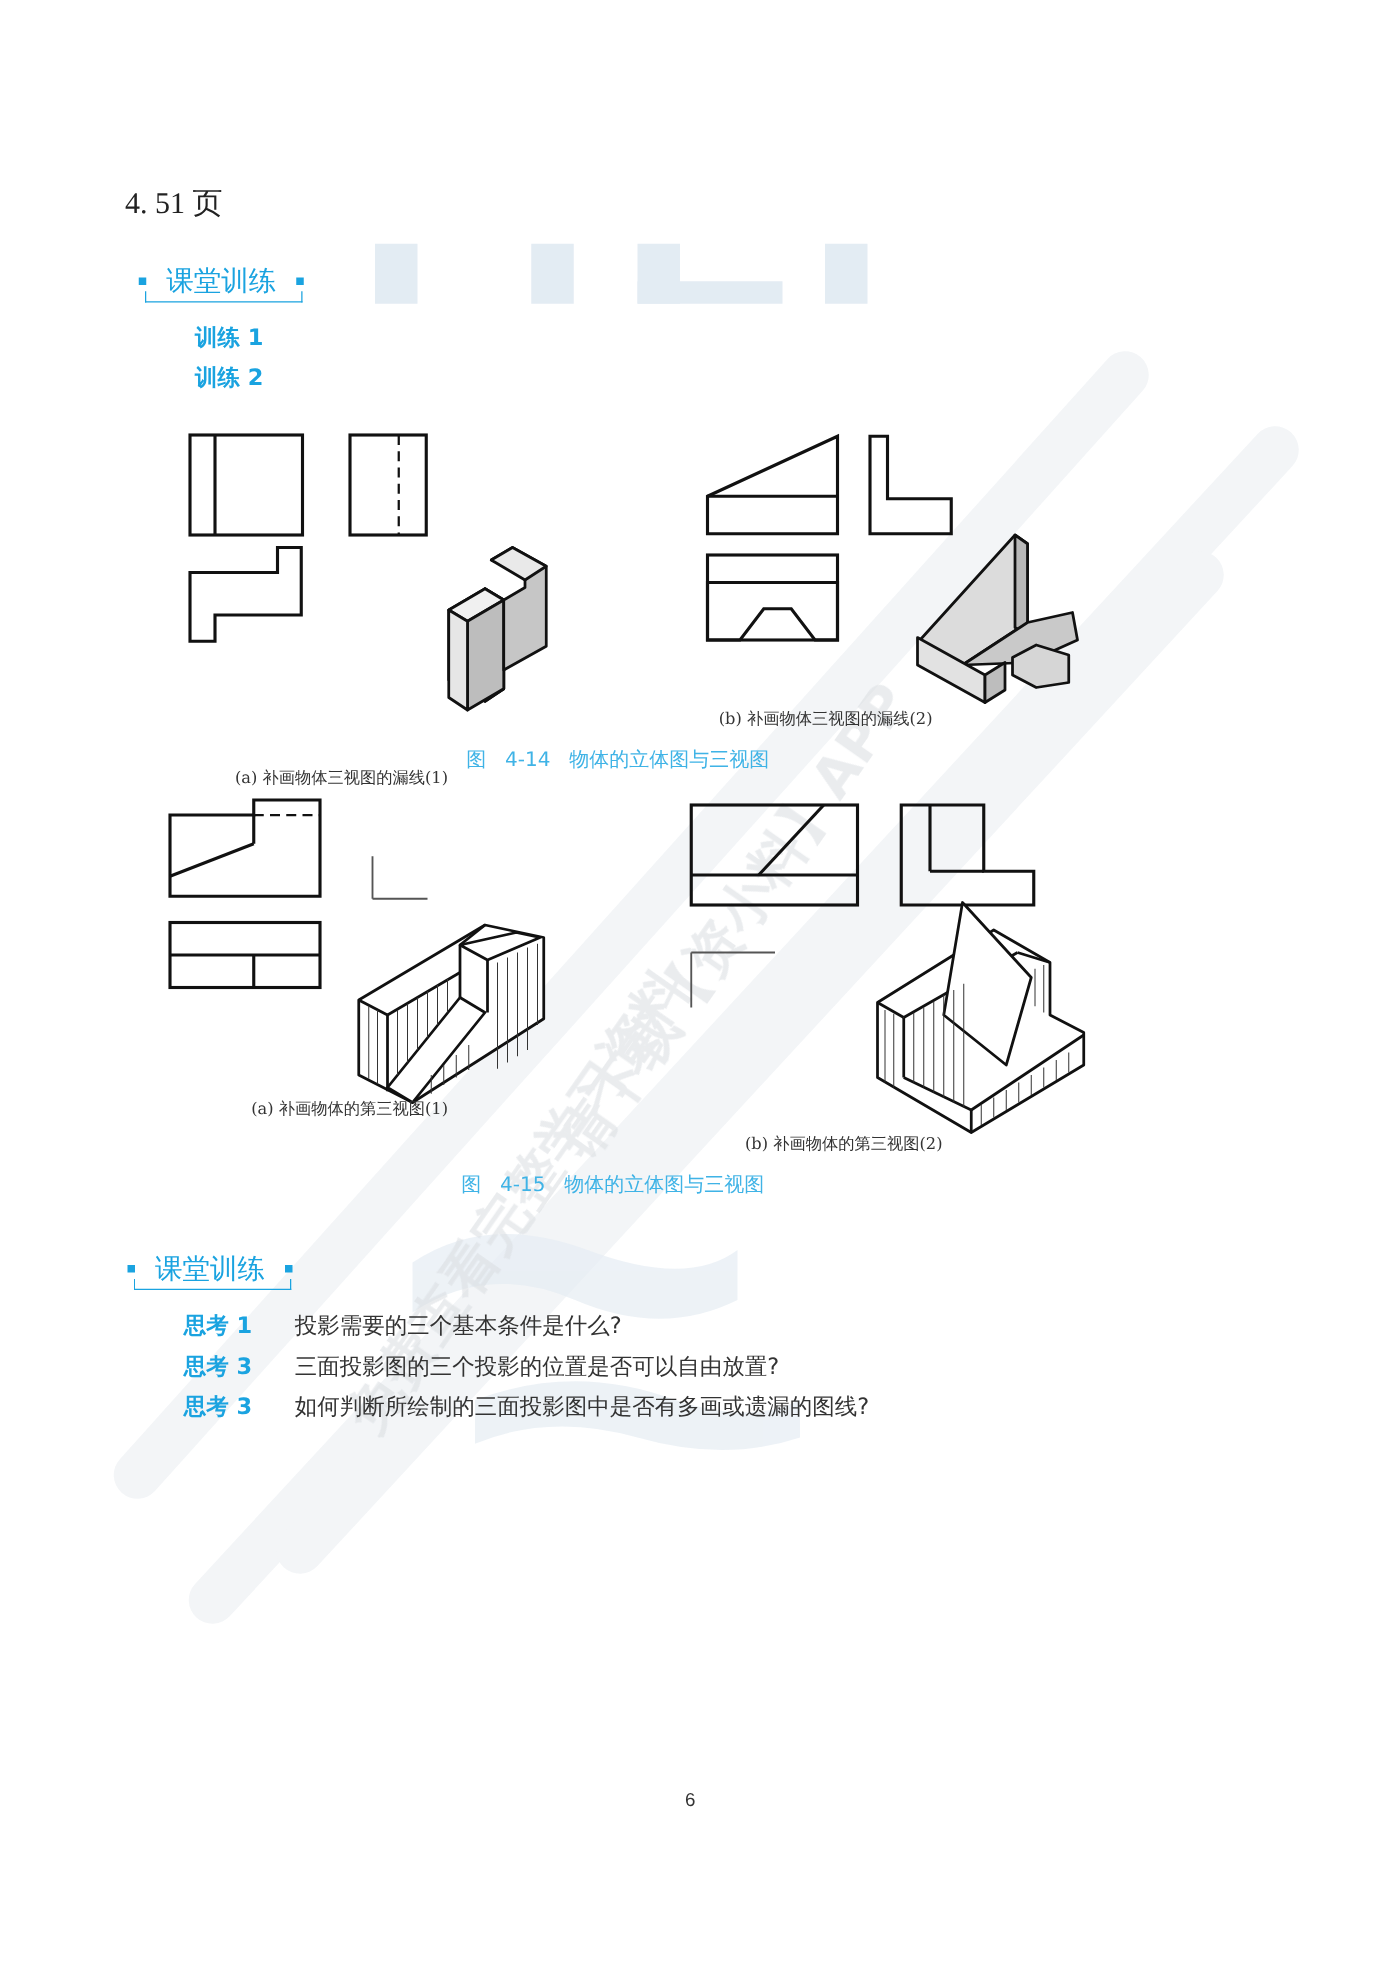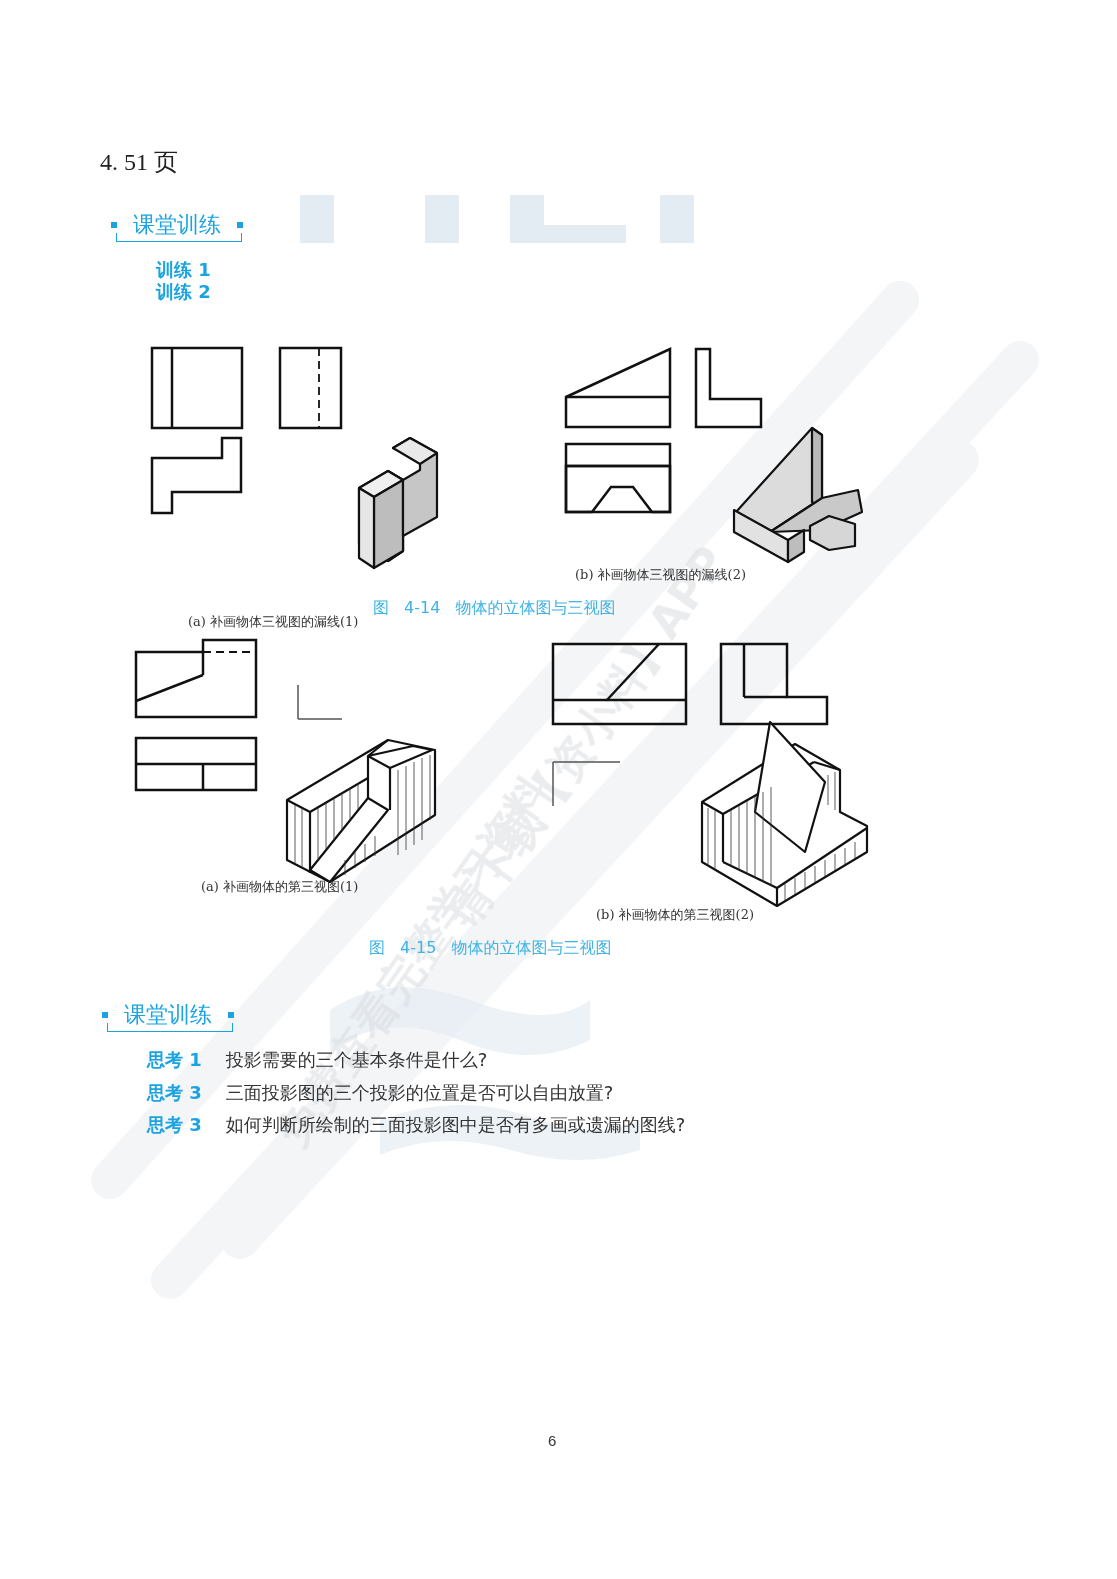--- a/index.html
+++ b/index.html
@@ -5,21 +5,21 @@
   html, body { margin: 0; padding: 0; background: #ffffff; }
   body { width: 1117px; height: 1579px; position: relative; overflow: hidden;
          font-family: "DejaVu Serif", "Liberation Serif", serif; color: #222; }
   .abs { position: absolute; }
   .page-heading { left: 100px; top: 146px; font-size: 24px; font-family: "Liberation Serif", serif; color: #222; }
   .wm-blocks { left: 300px; top: 195px; }
   .wm-block { position: absolute; background: #e3ecf3; }
   .section-title { font-family: "DejaVu Sans", sans-serif; font-size: 22px; color: #1aa3e0; display: flex; align-items: center; gap: 16px; }
   .section-title .sq { width: 6px; height: 6px; background: #1aa3e0; display: inline-block; }
   .section-underline { position: absolute; border-left: 1.5px solid #1aa3e0; border-bottom: 1.5px solid #1aa3e0; border-right: 1.5px solid #1aa3e0; height: 8px; }
-  .task-line { font-size: 18px; color: #333; display: flex; gap: 24px; white-space: nowrap; font-family: "DejaVu Sans", sans-serif; }
+  .task-line { font-size: 18px; color: #333; display: flex; gap: 34px; white-space: nowrap; font-family: "DejaVu Sans", sans-serif; }
   .task-line .tag { color: #1aa3e0; font-weight: bold; font-family: "DejaVu Sans", sans-serif; }
   .sub-caption { font-size: 13px; color: #333; font-family: "DejaVu Serif", serif; white-space: nowrap; }
   .fig-caption { font-size: 16px; color: #3fb3e6; font-family: "DejaVu Sans", sans-serif; white-space: nowrap; word-spacing: 10px; }
   .page-number { left: 548px; top: 1432px; font-size: 15px; color: #333; font-family: "Liberation Sans", sans-serif; }
   svg { position: absolute; overflow: visible; }
 </style>
 </head>
 <body>
 
 <div class="abs wm-blocks">
@@ -51,21 +51,21 @@
 <div class="abs section-title" style="left:111px;top:210px;">
   <span class="sq"></span>
   <span>课堂训练</span>
   <span class="sq"></span>
 </div>
 <div class="section-underline" style="left:116px;top:233px;width:124px;"></div>
 
 <div class="abs task-line" style="left:156px;top:258px;">
   <span class="tag">训练 1</span>
 </div>
-<div class="abs task-line" style="left:156px;top:280px;">
+<div class="abs task-line" style="left:156px;top:290px;">
   <span class="tag">训练 2</span>
 </div>
 
 <svg width="320" height="220" style="left:140px;top:340px;">
   <g fill="none" stroke="#111" stroke-width="2.5">
     <rect x="12" y="8" width="90" height="80"></rect>
     <line x1="32" y1="8" x2="32" y2="88"></line>
     <rect x="140" y="8" width="61" height="80"></rect>
     <line x1="179" y1="8" x2="179" y2="88" stroke-dasharray="8 5" stroke-width="1.8"></line>
     <polygon points="12,118 82,118 82,98 101,98 101,152 32,152 32,173 12,173"></polygon>

